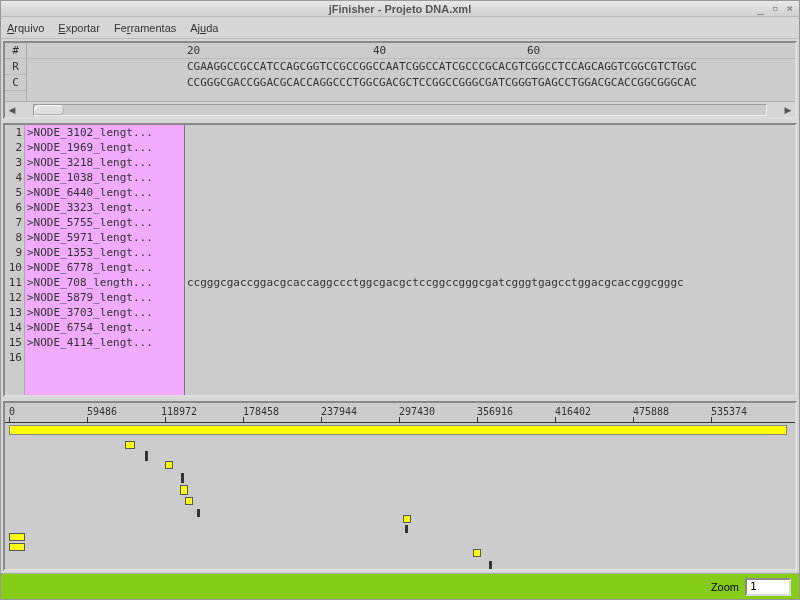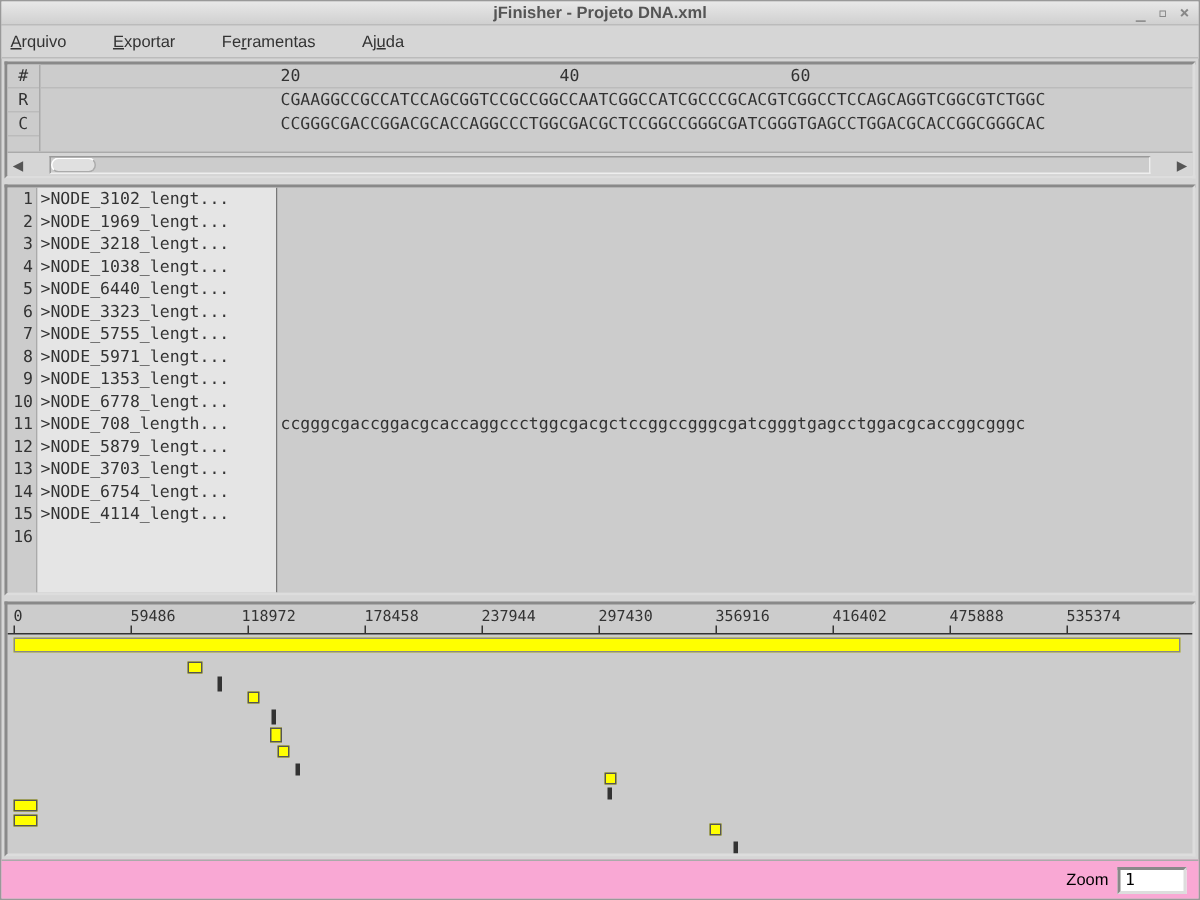--- a/index.html
+++ b/index.html
@@ -1,51 +1,51 @@
 <!DOCTYPE html>
 <html><head>
 <meta charset="utf-8">
 <style>
 * { margin: 0; padding: 0; box-sizing: border-box; }
 body { font-family: sans-serif; font-size: 11px; background: #dcdcdc; width: 800px; height: 600px; overflow: hidden; }
 .window { width: 800px; height: 600px; display: flex; flex-direction: column; background: #d6d6d6; border: 1px solid #999; }
 .titlebar { height: 16px; background: linear-gradient(#e8e8e8,#d0d0d0); display: flex; align-items: center; justify-content: center; position: relative; border-bottom: 1px solid #bbb; font-weight: bold; color: #555; }
 .titlebar-controls { position: absolute; right: 6px; display: flex; gap: 8px; color: #888; }
 .titlebar-controls span { cursor: pointer; font-family: monospace; }
-.menubar { height: 22px; background: #d6d6d6; display: flex; align-items: center; padding: 0 6px; gap: 31px; border-bottom: 1px solid #bbb; color: #333; }
+.menubar { height: 22px; background: #d6d6d6; display: flex; align-items: center; padding: 0 6px; gap: 14px; border-bottom: 1px solid #bbb; color: #333; }
 .menubar span { cursor: pointer; }
 .menubar span u { text-decoration: underline; }
 .top-panel { height: 78px; background: #ccc; border: 2px inset #ddd; margin: 2px; display: flex; flex-direction: column; }
 .ruler-area { flex: 1; display: flex; }
 .row-labels { width: 22px; background: #ccc; border-right: 1px solid #aaa; display: flex; flex-direction: column; }
 .row-labels div { height: 16px; line-height: 16px; text-align: center; font-family: monospace; font-size: 11px; color: #333; border-bottom: 1px solid #bbb; }
 .ruler-content { flex: 1; font-family: monospace; font-size: 11px; color: #333; overflow: hidden; }
 .ruler-ticks { height: 16px; position: relative; border-bottom: 1px solid #bbb; }
 .ruler-ticks span { position: absolute; top: 1px; }
 .seq-row { height: 16px; line-height: 16px; white-space: nowrap; letter-spacing: 0; }
 .hscroll { height: 16px; background: #d6d6d6; border-top: 1px solid #aaa; display: flex; align-items: center; }
 .hscroll .track { flex: 1; height: 12px; background: #ccc; border: 1px inset #eee; position: relative; margin: 0 14px; }
 .hscroll .thumb { position: absolute; left: 0; top: 0; height: 100%; width: 30px; background: #e0e0e0; border: 1px outset #fff; border-radius: 6px; }
 .hscroll .arrow { width: 14px; text-align: center; color: #555; cursor: pointer; font-size: 9px; }
 .mid-panel { flex: 1; background: #ccc; border: 2px inset #ddd; margin: 2px; display: flex; overflow: hidden; }
 .line-nums { width: 20px; background: #ccc; border-right: 1px solid #aaa; font-family: monospace; font-size: 11px; color: #333; }
 .line-nums div { height: 15px; line-height: 15px; text-align: right; padding-right: 2px; }
-.node-names { width: 160px; background: #e5e5e5; border-right: 1px solid #777; font-family: monospace; font-size: 11px; color: #333; }
+.node-names { width: 160px; background: #f0abfc; border-right: 1px solid #777; font-family: monospace; font-size: 11px; color: #333; }
 .node-names div { height: 15px; line-height: 15px; padding-left: 2px; white-space: nowrap; overflow: hidden; }
 .seq-area { flex: 1; background: #ccc; font-family: monospace; font-size: 11px; color: #333; position: relative; }
 .seq-area .srow { height: 15px; line-height: 15px; white-space: nowrap; padding-left: 2px; }
 .bottom-panel { height: 170px; background: #ccc; border: 2px inset #ddd; margin: 2px; position: relative; overflow: hidden; }
 .axis { height: 20px; position: relative; border-bottom: 1px solid #333; font-family: monospace; font-size: 10px; color: #333; }
 .axis span { position: absolute; top: 3px; }
 .axis .tick { position: absolute; bottom: 0; width: 1px; height: 5px; background: #333; }
 .track-view { position: relative; height: 150px; }
 .full-bar { position: absolute; left: 4px; right: 8px; top: 2px; height: 10px; background: #ffff00; border: 1px solid #888; }
 .frag { position: absolute; background: #ffff00; border: 1px solid #555; }
 .blk { position: absolute; background: #333; }
-.statusbar { height: 26px; background: #f9a8d4; border-top: 1px solid #aaa; display: flex; align-items: center; justify-content: flex-end; padding: 0 8px; gap: 6px; }
+.statusbar { height: 26px; background: #84cc16; border-top: 1px solid #aaa; display: flex; align-items: center; justify-content: flex-end; padding: 0 8px; gap: 6px; }
 .statusbar input { width: 46px; height: 18px; border: 2px inset #ddd; background: #fff; font-family: monospace; font-size: 11px; padding: 0 3px; }
 </style>
 </head>
 <body>
 
 <div class="window">
   <div class="titlebar">
     <span>jFinisher - Projeto DNA.xml</span>
     <div class="titlebar-controls">
       <span>_</span>

